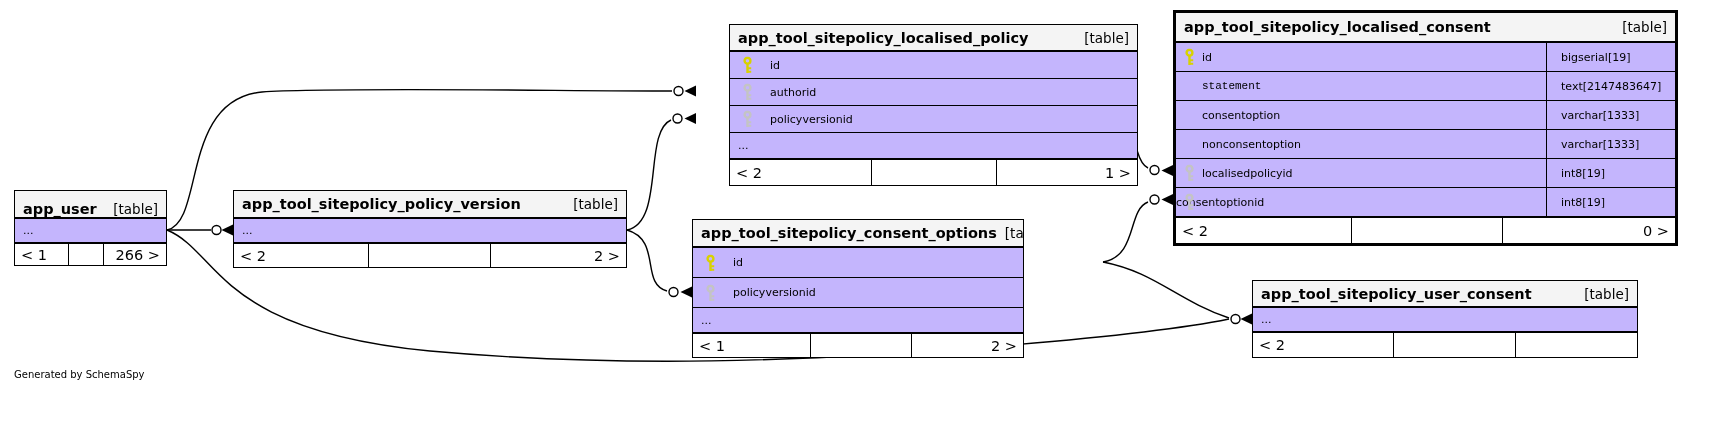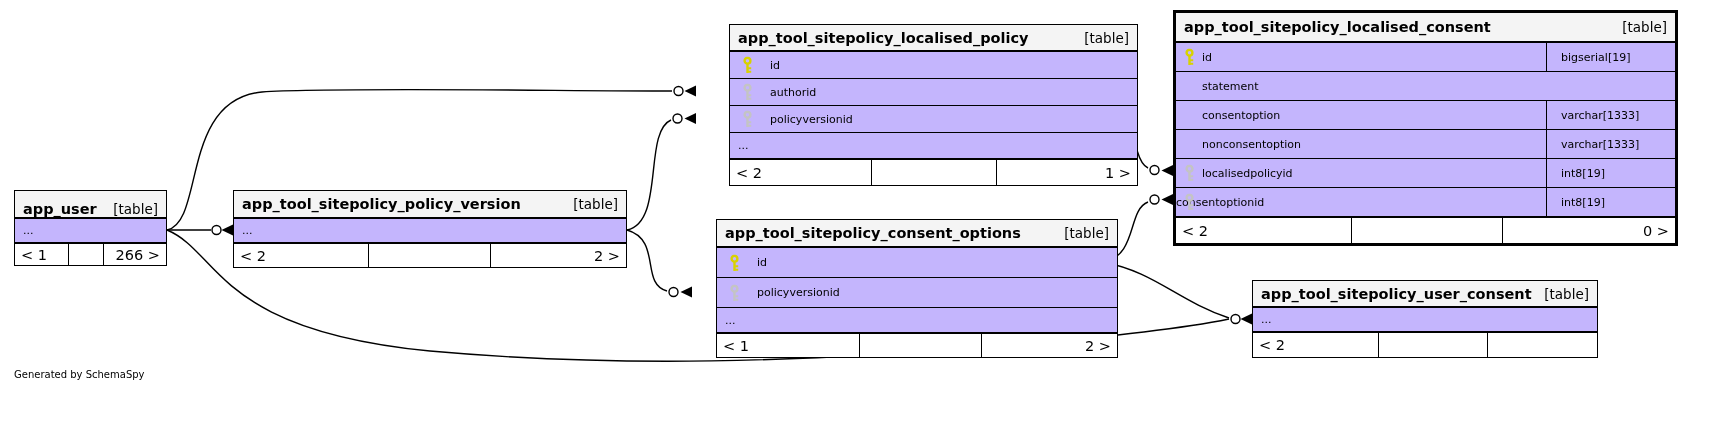--- a/index.html
+++ b/index.html
@@ -125,21 +125,21 @@
             </svg></span>
           <span class="col-name" style="margin-left: 40px;">policyversionid</span>
         </div>
         <div class="row ellipsis-row" style="height: 26px;">...</div>
         <div class="tfoot" style="height: 26px;">
           <span class="fcell" style="width: 142px;">&lt; 2</span>
           <span class="fcell" style="width: 125px;"></span>
           <span class="fcell r" style="width: 142px;">1 &gt;</span>
         </div>
       </div>
-      <div class="tbl" style="left: 692px; top: 219px; width: 402px; margin-left: 24px;">
+      <div class="tbl" style="left: 692px; top: 219px; width: 332px;">
         <div class="tbl-header" style="height: 28px;">
           <span class="tbl-name">app_tool_sitepolicy_consent_options</span>
           <span class="tbl-badge">[table]</span>
         </div>
         <div class="row" style="height: 30px;">
           <span class="key" style="left: 12px;"><svg viewBox="0 0 11 18">
               <circle cx="5.5" cy="4.2" r="2.9" fill="none" stroke="#d8d200" stroke-width="2.4"></circle>
               <line x1="5.5" y1="6.8" x2="5.5" y2="16.5" stroke="#d8d200" stroke-width="2.4"></line>
               <line x1="5.5" y1="11.8" x2="9.2" y2="11.8" stroke="#d8d200" stroke-width="2"></line>
               <line x1="5.5" y1="15.3" x2="9.2" y2="15.3" stroke="#d8d200" stroke-width="2"></line>
@@ -171,21 +171,22 @@
           <span class="key" style="left: 8px;"><svg viewBox="0 0 11 18">
               <circle cx="5.5" cy="4.2" r="2.9" fill="none" stroke="#d8d200" stroke-width="2.4"></circle>
               <line x1="5.5" y1="6.8" x2="5.5" y2="16.5" stroke="#d8d200" stroke-width="2.4"></line>
               <line x1="5.5" y1="11.8" x2="9.2" y2="11.8" stroke="#d8d200" stroke-width="2"></line>
               <line x1="5.5" y1="15.3" x2="9.2" y2="15.3" stroke="#d8d200" stroke-width="2"></line>
             </svg></span>
           <span class="col-name" style="margin-left: 26px;">id</span>
           <span class="col-type" style="left: 370px;">bigserial[19]</span>
         </div>
         <div class="row" style="height: 29px;">
-          <span class="col-name" style="margin-left: 26px;">statement</span>
+          <span class="col-name" style="margin-left: 26px; font-family: Liberation Mono, monospace;">statement</span>
+          <span class="col-type" style="left: 370px;">text[2147483647]</span>
         </div>
         <div class="row" style="height: 29px;">
           <span class="col-name" style="margin-left: 26px;">consentoption</span>
           <span class="col-type" style="left: 370px;">varchar[1333]</span>
         </div>
         <div class="row" style="height: 29px;">
           <span class="col-name" style="margin-left: 26px;">nonconsentoption</span>
           <span class="col-type" style="left: 370px;">varchar[1333]</span>
         </div>
         <div class="row" style="height: 29px;">
@@ -207,21 +208,21 @@
             </svg></span>
           <span class="col-name" style="">consentoptionid</span>
           <span class="col-type" style="left: 370px;">int8[19]</span>
         </div>
         <div class="tfoot" style="height: 26px;">
           <span class="fcell" style="width: 177px;">&lt; 2</span>
           <span class="fcell" style="width: 153px;"></span>
           <span class="fcell r" style="width: 175px;">0 &gt;</span>
         </div>
       </div>
-      <div class="tbl" style="left: 1252px; top: 280px; width: 346px;">
+      <div class="tbl" style="left: 1252px; top: 280px; width: 386px;">
         <div class="tbl-header" style="height: 27px;">
           <span class="tbl-name">app_tool_sitepolicy_user_consent</span>
           <span class="tbl-badge">[table]</span>
         </div>
         <div class="row ellipsis-row" style="height: 24px;">...</div>
         <div class="tfoot" style="height: 25px;">
           <span class="fcell" style="width: 141px;">&lt; 2</span>
           <span class="fcell" style="width: 122px;"></span>
           <span class="fcell r" style="width: 123px;"></span>
         </div>

